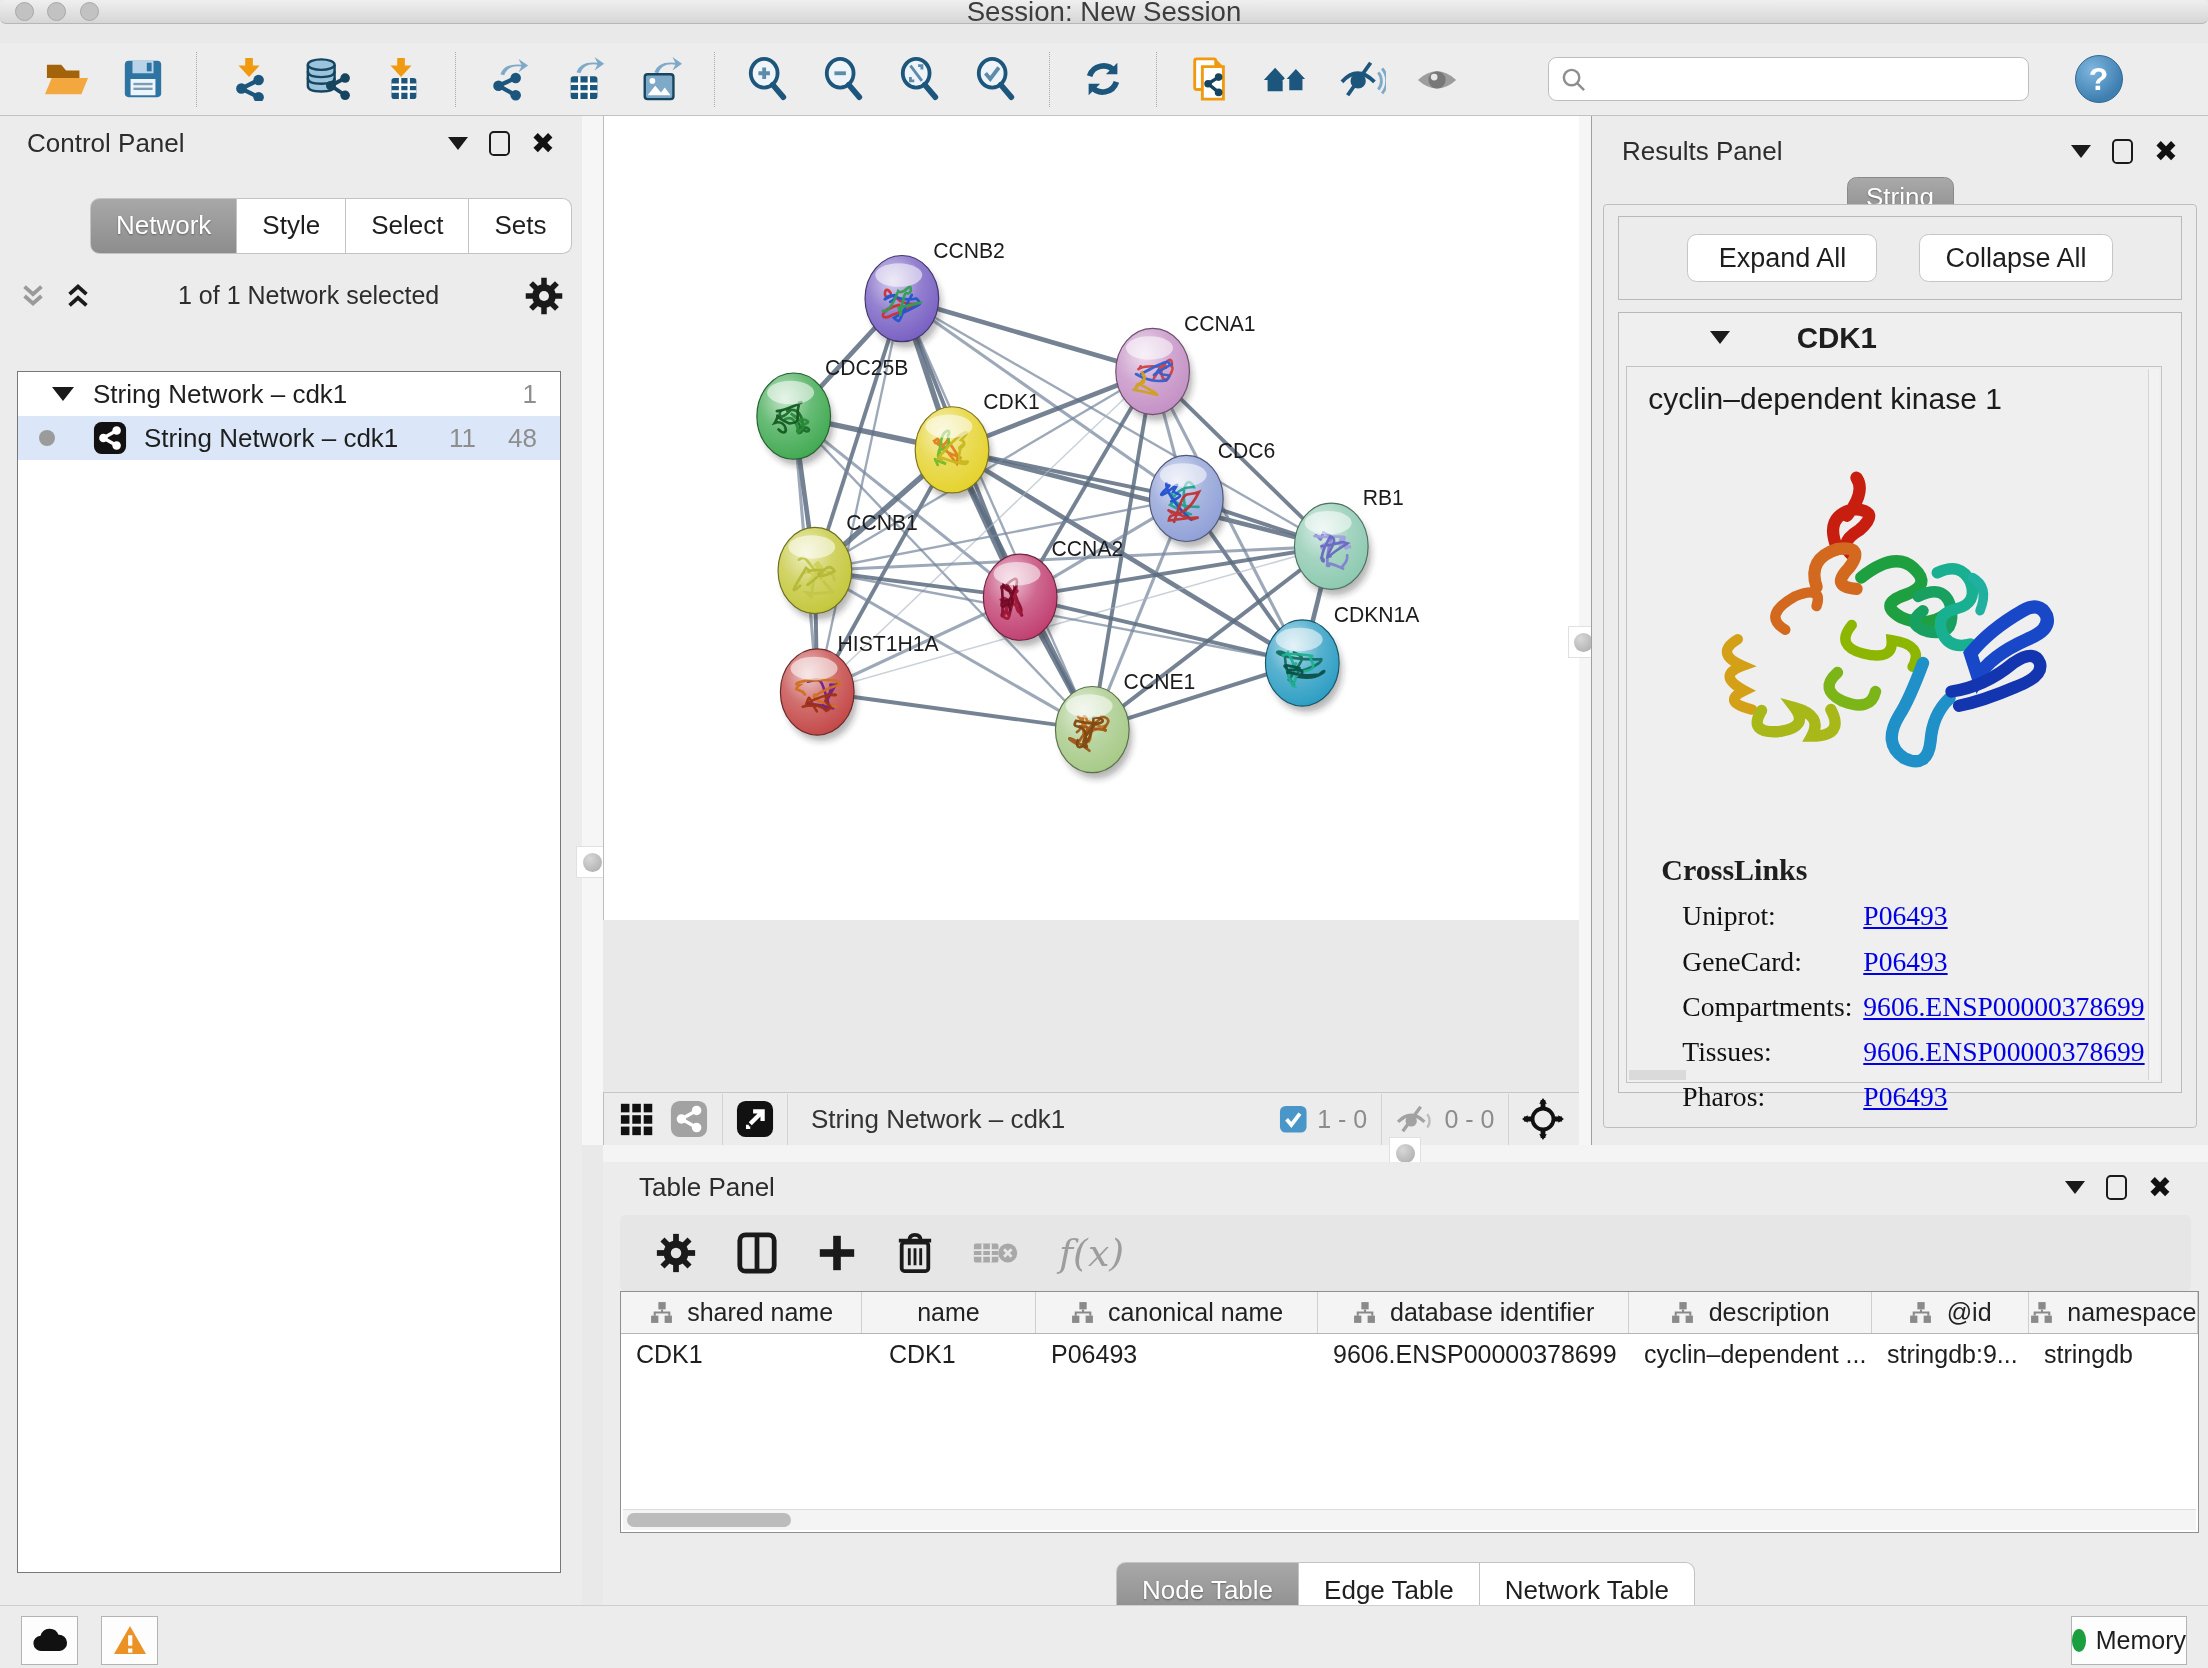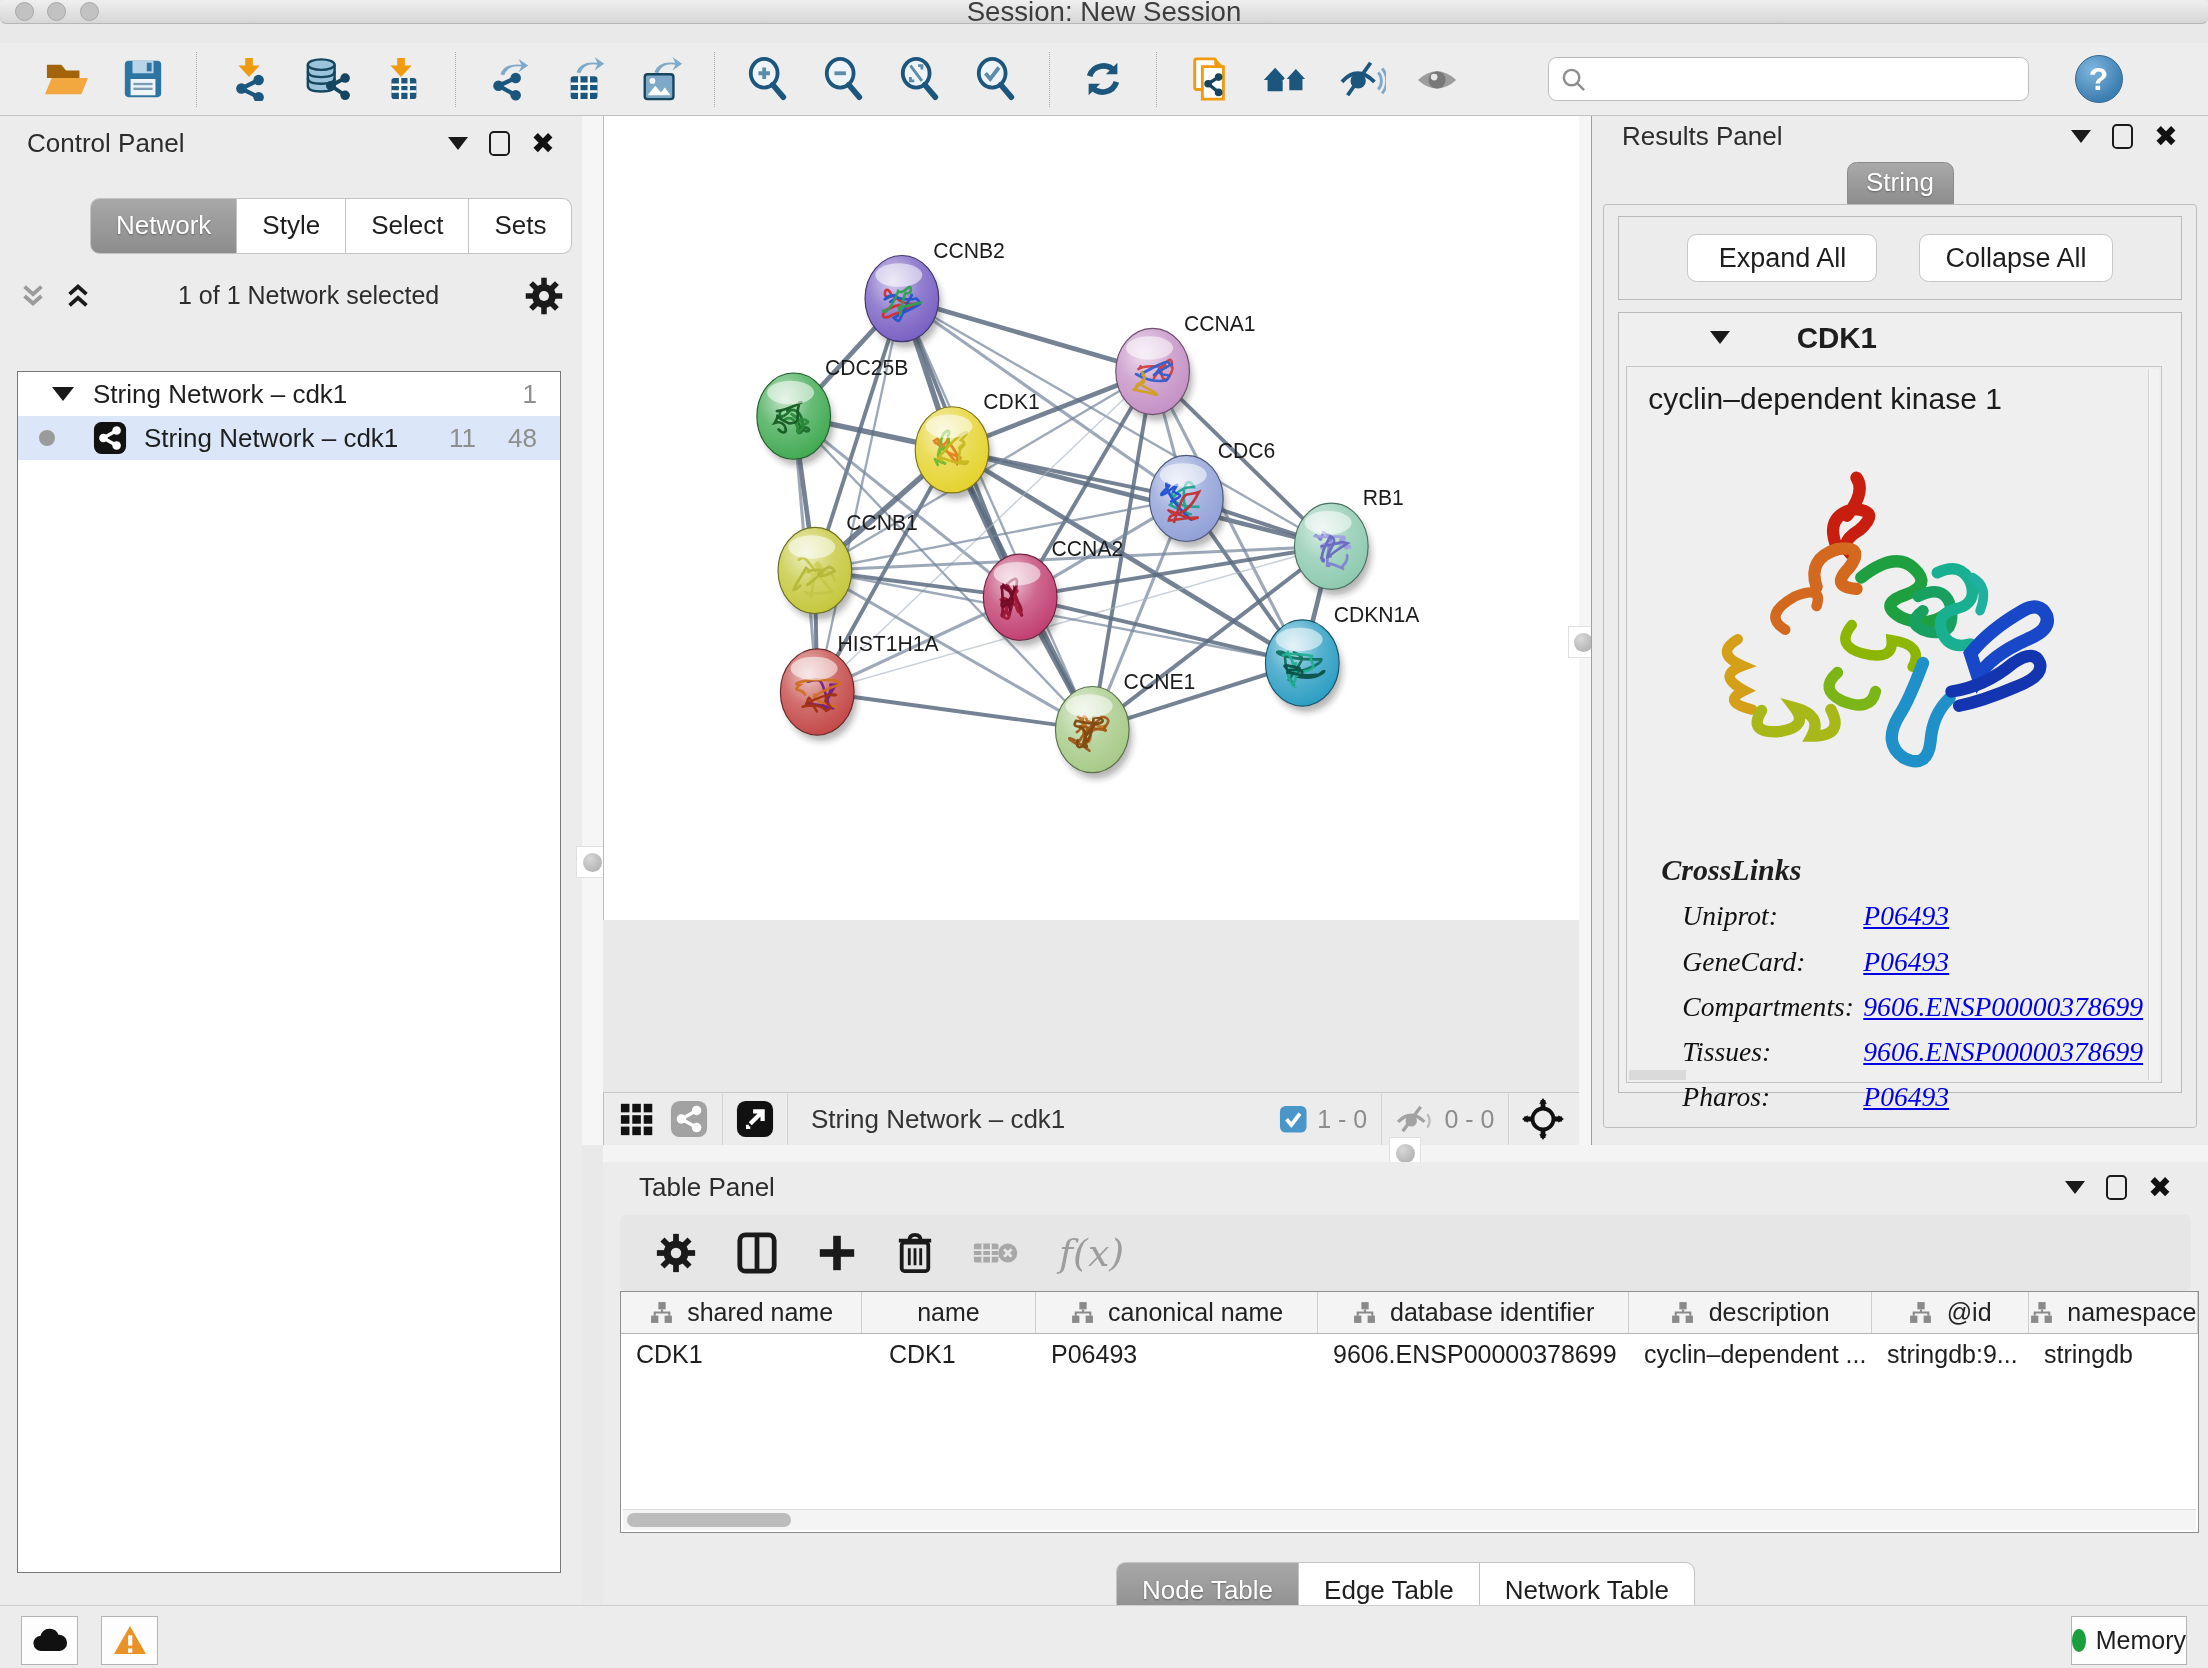--- a/index.html
+++ b/index.html
@@ -63,36 +63,36 @@
   #canvas { position:absolute; left:603px; top:116px; width:976px; height:804px; background:#fff; border-left:1px solid #bdbdbd; }
   #net-svg { width:100%; height:100%; }
   #net-toolbar { position:absolute; left:603px; top:1092px; width:976px; height:53px; background:#ececec;
     border-top:1px solid #c6c6c6; border-left:1px solid #bdbdbd; display:flex; align-items:center; padding:0 15px; }
   .ntb-sep { width:0; height:51px; border-left:1px solid #d2d2d2; margin:0 13.3px; }
   #net-name { font-size:26px; color:#333; margin-left:9.5px; }
   .counter { font-size:25px; color:#8c8c8c; margin-left:9.5px; }
 
   
   #results-panel { position:absolute; left:1591px; top:116px; width:617px; height:1046px; background:#ececec; border-left:1.9px solid #9f9f9f; }
-  #results-panel .panel-head { padding:0 30px 0 30px; margin-top:0;gap:8px; }
+  #results-panel .panel-head { padding:0 30px 0 30px; margin-top:15px;gap:8px; }
   #string-tab { width:107px; height:42px; margin:5.7px auto 0 auto; background:linear-gradient(#a9a9a9,#8e8e8e);
     border:1px solid #8a8a8a; border-radius:9.5px 9.5px 0 0; color:#fff; font-size:26px;
     display:flex; align-items:center; justify-content:center; text-shadow:0 1px 1.9px rgba(0,0,0,.35); }
   #string-outer { position:absolute; left:11.4px; right:11.4px; top:88px; height:924px; background:#ececec;
     border:1.9px solid #bdbdbd; border-radius:3.8px; }
   #expand-box { margin:11.4px 13.3px 0 13.3px; height:84px; border:1.9px solid #b9b9b9; display:flex; align-items:center; justify-content:center; gap:42px; }
   .r-btn { min-width:190px; height:48px; background:#fff; border:1px solid #c6c6c6; border-radius:9.5px;
     font-size:27px; display:flex; align-items:center; justify-content:center; padding:0 25px; }
   #gene-box { position:absolute; left:13.3px; right:13.3px; top:107px; bottom:34px; border:1.9px solid #b9b9b9; background:#efefef; }
   #gene-head { height:49px; display:flex; align-items:center; padding-left:91px; gap:67px; border-bottom:1px solid #cicici; }
   #gene-name { font-size:29.5px; font-weight:bold; }
   #gene-body { position:absolute; left:7.6px; right:19px; top:53px; bottom:9.5px; border:1px solid #c3c3c3; background:#efefef; }
   #gene-desc { font-size:30px; padding:15px 0 0 21px; color:#1c1c1c; }
   #protein-img { display:block; margin:19px auto 0 auto; }
-  #crosslinks { font-family:"Liberation Serif","DejaVu Serif",serif; padding:19px 0 0 34px;font-style:italic; }
+  #crosslinks { font-family:"Liberation Serif","DejaVu Serif",serif; padding:19px 0 0 34px; }
   #crosslinks-title { font-size:30px; font-weight:bold; }
   .cl-row { display:flex; margin-top:13.3px; }
   .cl-label { width:181px; font-size:27.6px; margin-left:21px; color:#111; }
   .cl-value { font-size:27.6px; color:#0000e6; text-decoration:underline; }
   #rp-vscroll { position:absolute; right:1.9px; top:1.9px; bottom:1.9px; width:11.4px; background:#f2f2f2; border-left:1px solid #d5d5d5; }
   #rp-hscroll { position:absolute; left:1.9px; bottom:1.9px; width:57px; height:9.5px; background:#dadada; }
 
   
   #mid-split { position:absolute; left:603px; top:1145px; width:1605px; height:17px; background:#f4f4f4; }
 

